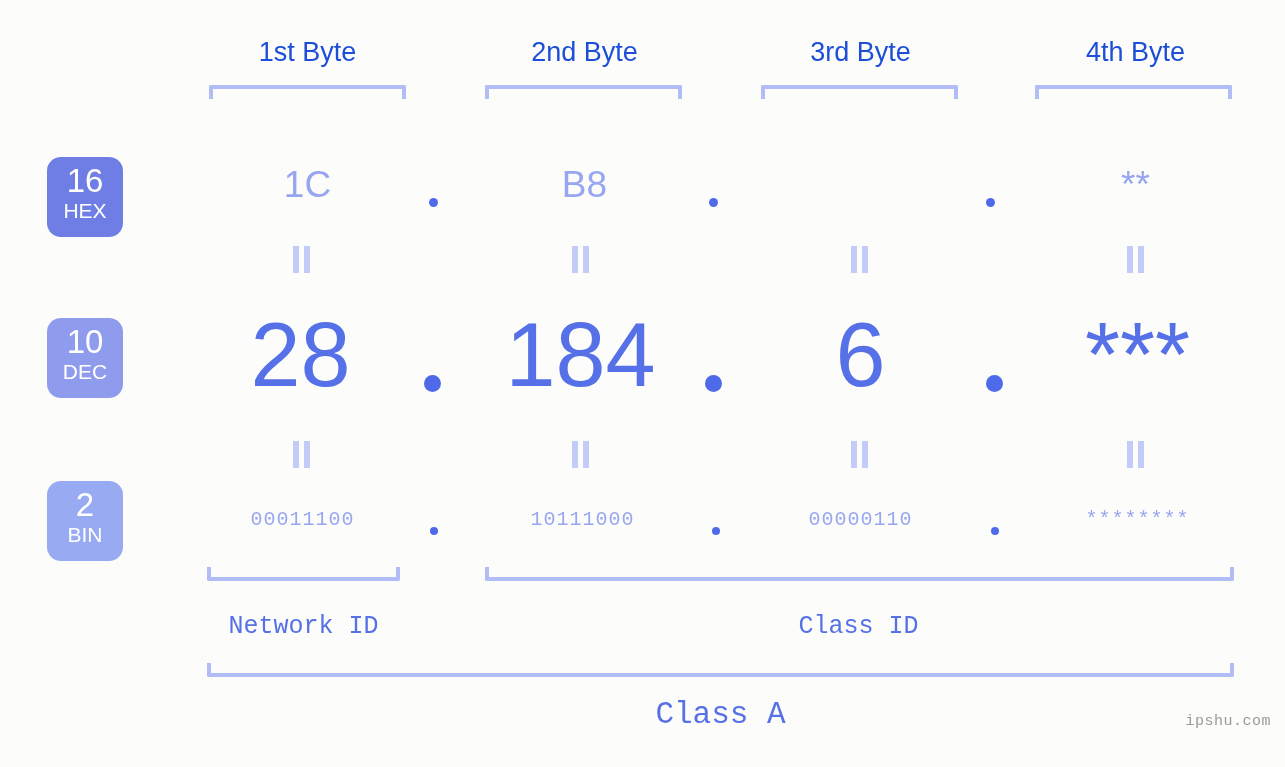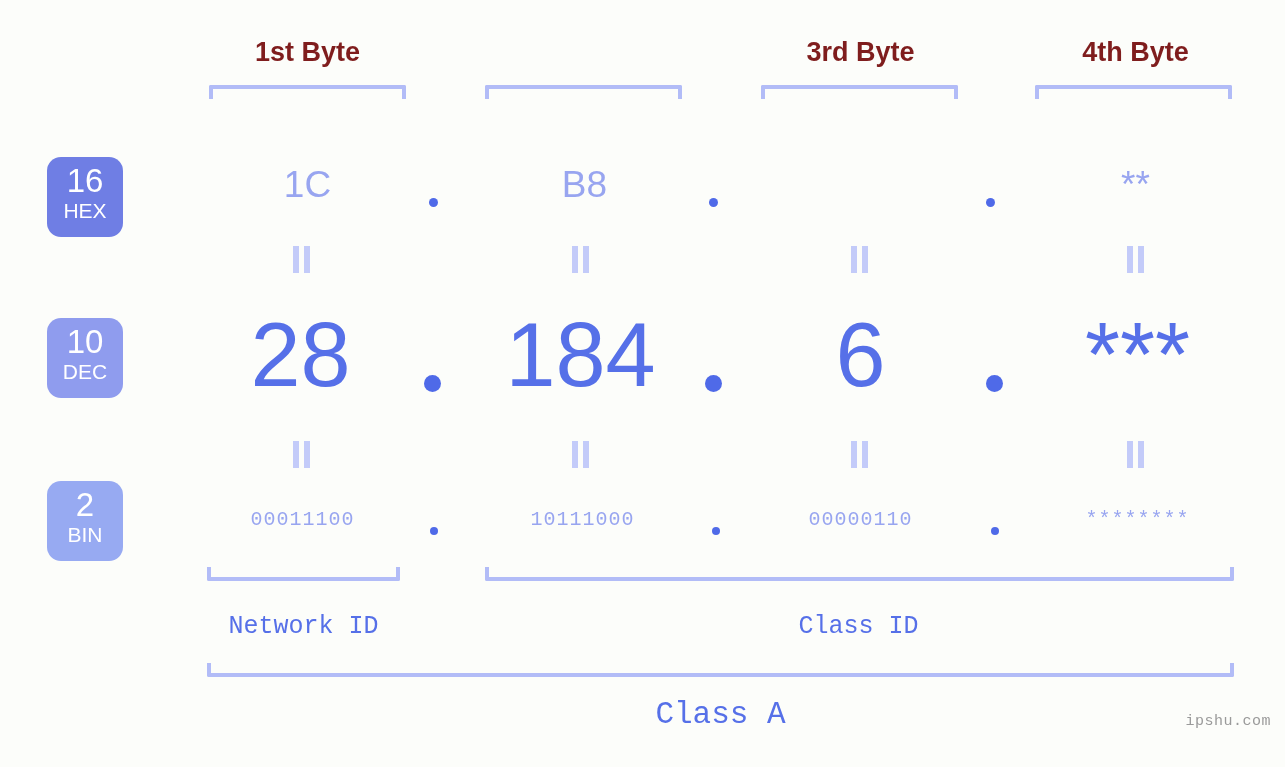--- a/index.html
+++ b/index.html
@@ -23,25 +23,24 @@
   }
 
   
   .byte-label {
     position: absolute;
     top: 32px;
     height: 40px;
     line-height: 40px;
     text-align: center;
     font-size: 27px;
-    color: #7f1d1d;
+    color: #1d4ed8;
     font-family: "Liberation Sans", sans-serif;
     letter-spacing: 0px;
     white-space: nowrap;
-    font-weight: bold;
   }
 
   
   .bracket-down {
     position: absolute;
     border-top: 4px solid #b2bcf7;
     border-left: 4px solid #b2bcf7;
     border-right: 4px solid #b2bcf7;
     height: 14px;
     box-sizing: border-box;
@@ -184,20 +183,21 @@
     font-family: "Liberation Mono", monospace;
     letter-spacing: 0.5px;
   }
 </style>
 </head>
 <body>
 
 <div id="stage">
 
   <div class="byte-label" style="left:205px; width:205px;">1st Byte</div>
+  <div class="byte-label" style="left:482px; width:205px;">2nd Byte</div>
   <div class="byte-label" style="left:758px; width:205px;">3rd Byte</div>
   <div class="byte-label" style="left:1033px; width:205px;">4th Byte</div>
 
   <div class="bracket-down" style="left:209px; top:85px; width:197px;"></div>
   <div class="bracket-down" style="left:485px; top:85px; width:197px;"></div>
   <div class="bracket-down" style="left:761px; top:85px; width:197px;"></div>
   <div class="bracket-down" style="left:1035px; top:85px; width:197px;"></div>
 
   <div class="badge" id="badge-hex">
     <span class="num">16</span>

